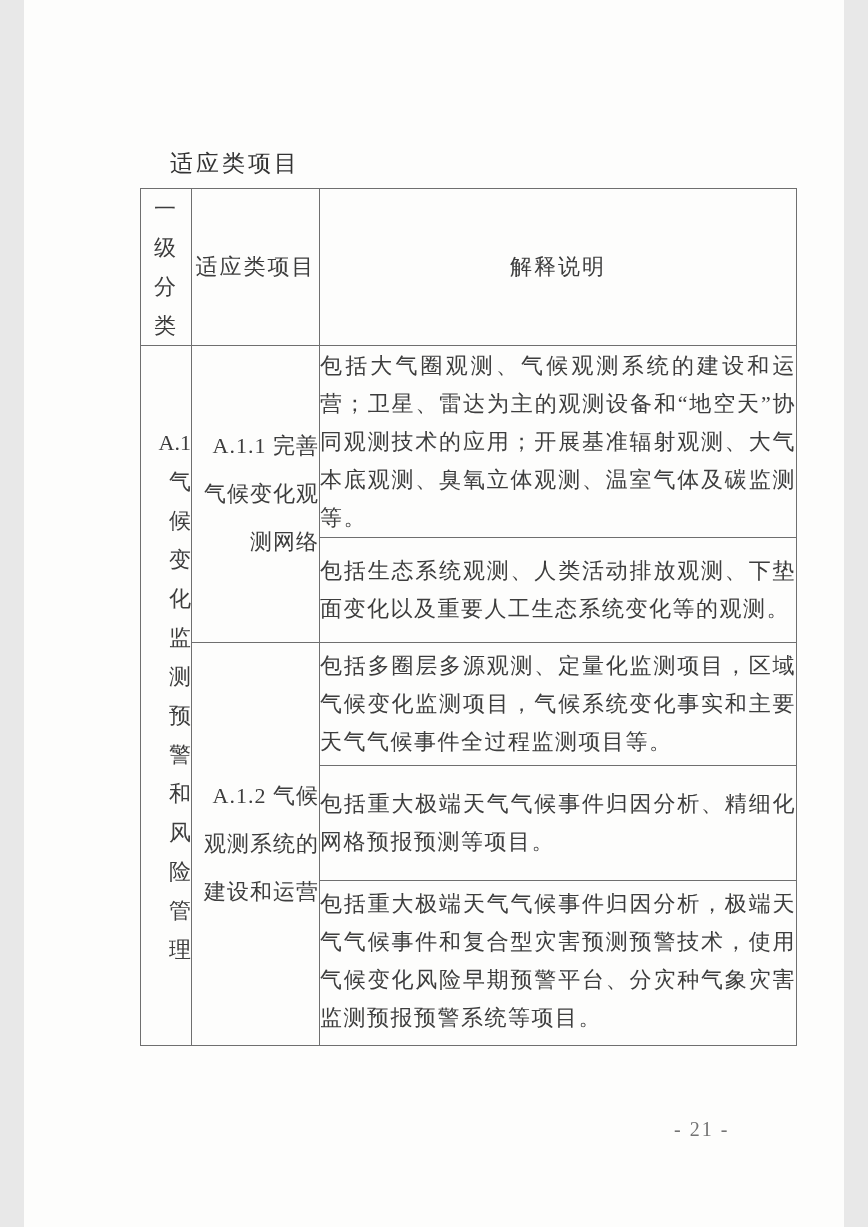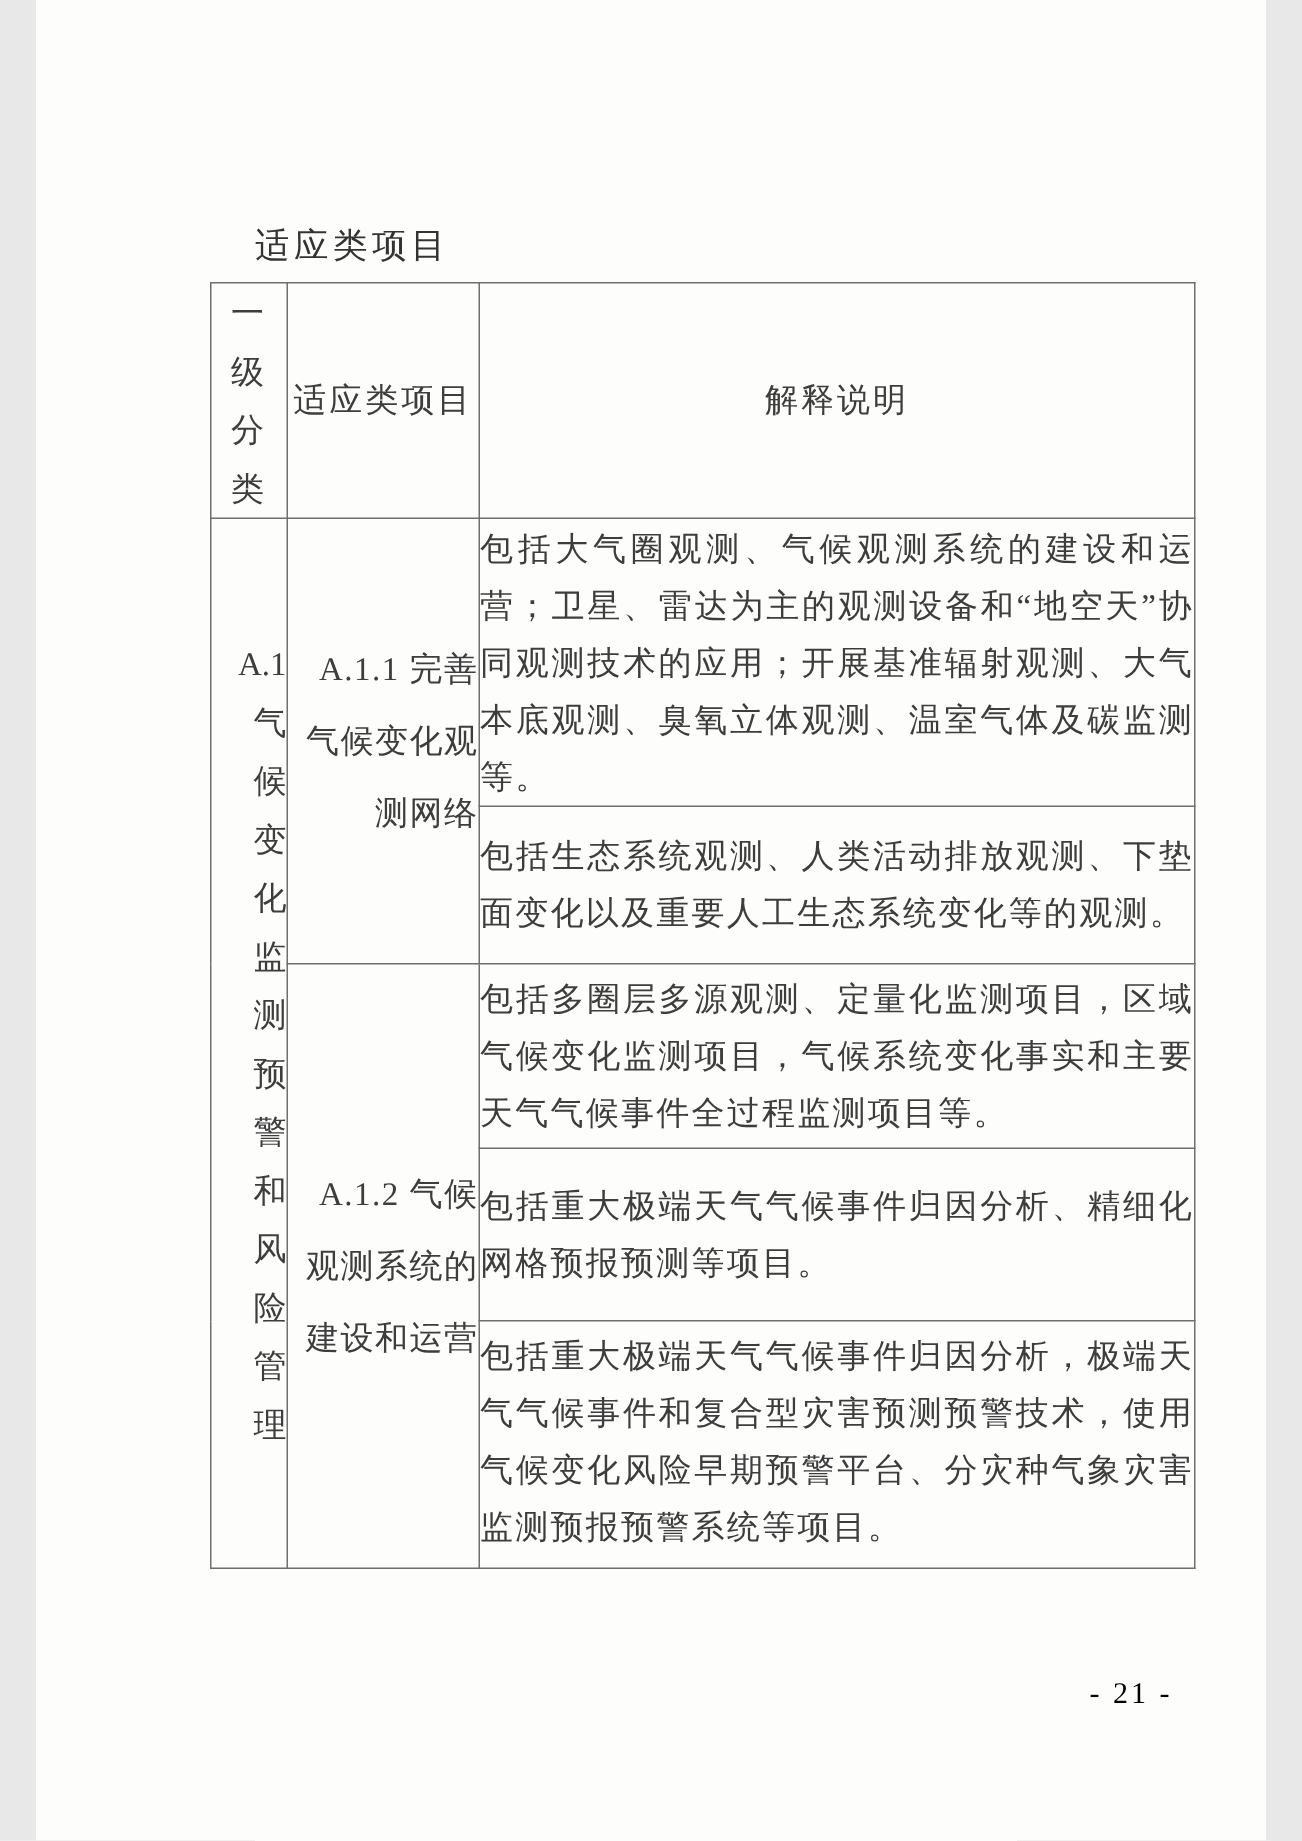--- a/index.html
+++ b/index.html
@@ -69,24 +69,23 @@
     line-height: 38px;
     letter-spacing: 1.5px;
     word-break: break-all;
     margin-left: 20px;
   }
   .page-number {
     position: absolute;
     left: 650px;
     top: 1118px;
     width: 160px;
-    text-align: center;
     font-size: 20px;
     letter-spacing: 2px;
-    color: #000000;
+    color: #737373;
   }
 </style>
 </head>
 <body>
 
 <div class="page">
 
   <div class="doc-title">适应类项目</div>
 
   <table class="class-table">

